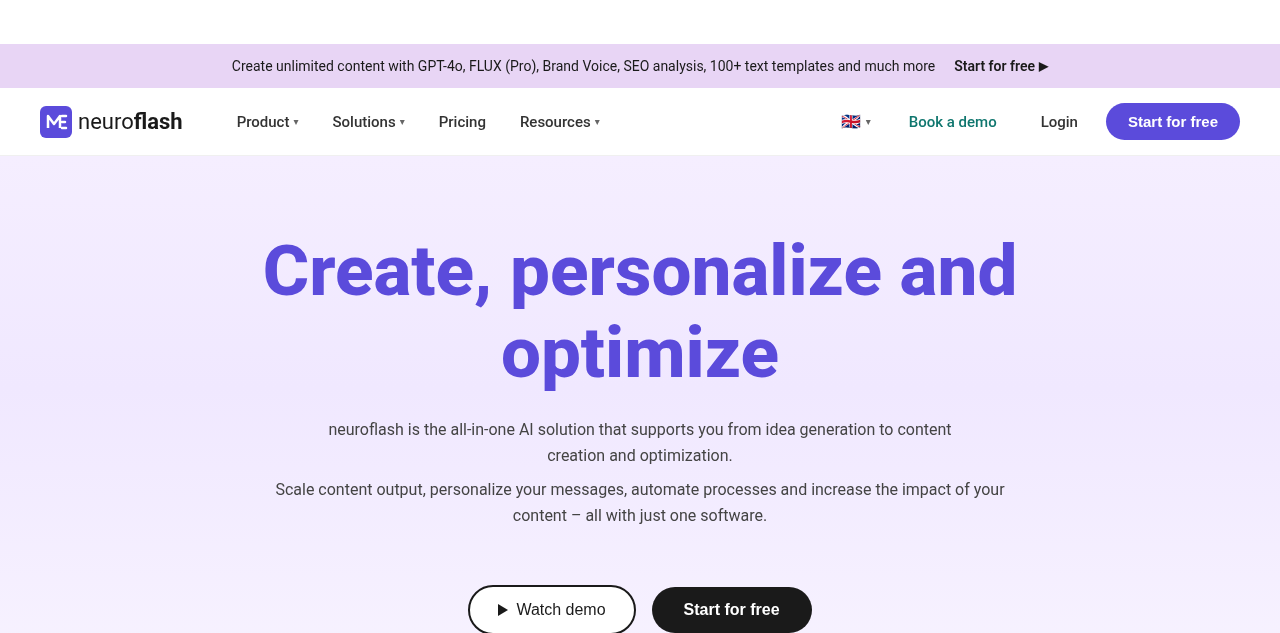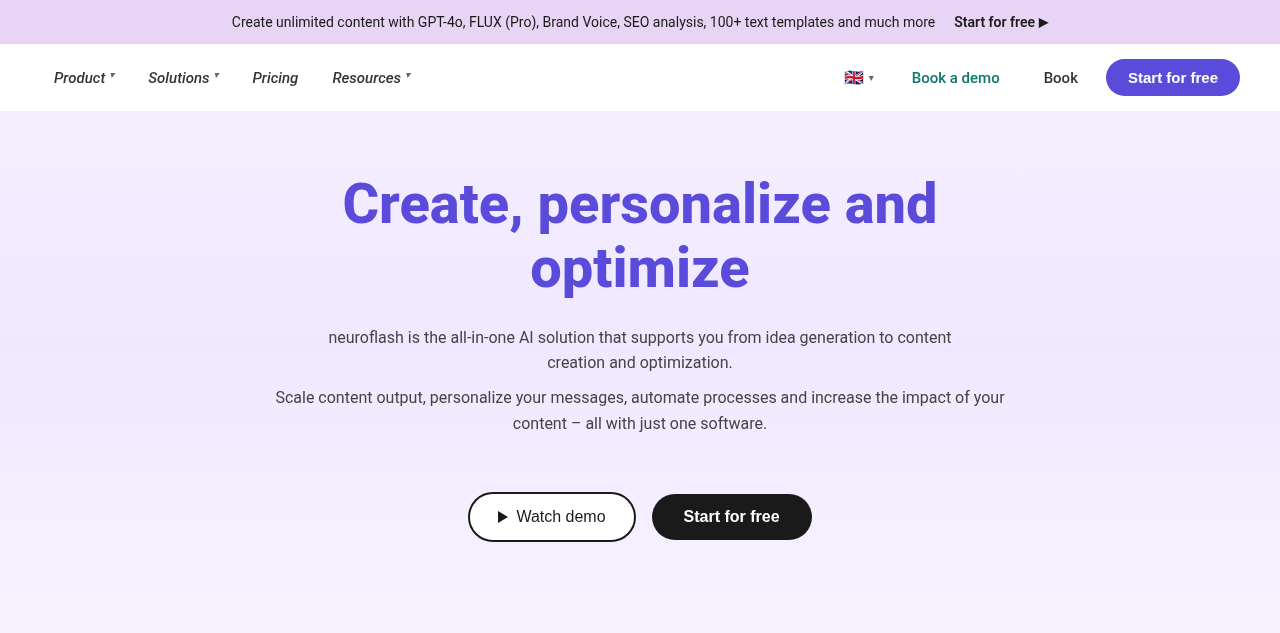--- a/index.html
+++ b/index.html
@@ -7,20 +7,21 @@
 
     
     .top-banner {
       background: #e8d5f5;
       display: flex;
       align-items: center;
       justify-content: center;
       padding: 8px 4px;
       gap: 19px;
       min-height: 44px;
+      margin-top: 44px;
     }
     .top-banner-text {
       font-size: 14px;
       color: #1a1a1a;
     }
     .top-banner-cta {
       font-size: 14px;
       font-weight: 600;
       color: #1a1a1a;
       white-space: nowrap;
@@ -69,24 +70,24 @@
       gap: 6px;
       flex: 1;
     }
     .nav-item {
       padding: 8px 14px;
       font-size: 15px;
       color: #333;
       cursor: pointer;
       border-radius: 6px;
       display: flex;
+      align-items: center;
       gap: 4px;
       font-weight: 500;
       white-space: nowrap;
-      font-style: italic;
     }
     .nav-item .chevron {
       font-size: 10px;
       color: #666;
     }
 
     .nav-right {
       display: flex;
       align-items: center;
       gap: 12px;
@@ -140,25 +141,26 @@
       display: flex;
       flex-direction: column;
       align-items: center;
       padding: 60px 40px 0;
       text-align: center;
       position: relative;
       overflow: hidden;
     }
 
     .hero-title {
-      font-size: 56px;
+      font-size: 71px;
       font-weight: 800;
       line-height: 1.15;
       max-width: 820px;
       margin-bottom: 24px;
+      margin-top: 14px;
     }
     .hero-title .highlight {
       color: #5b4bdb;
     }
     .hero-title .dark {
       color: #1a1a1a;
     }
 
     .hero-subtitle {
       font-size: 16px;
@@ -222,20 +224,30 @@
 
 <div class="top-banner">
   <span class="top-banner-text">Create unlimited content with GPT-4o, FLUX (Pro), Brand Voice, SEO analysis, 100+ text templates and much more</span>
   <span class="top-banner-cta">
     <span>Start for free</span>
     <span class="arrow">▶</span>
   </span>
 </div>
 
 <nav class="navbar">
+  <a class="logo" href="#">
+    <svg class="logo-icon" viewBox="0 0 32 32" fill="none" xmlns="http://www.w3.org/2000/svg">
+      <rect width="32" height="32" rx="6" fill="#5b4bdb"></rect>
+      <path d="M8 22 L8 10 L14 18 L20 10 L20 22" stroke="white" stroke-width="2.5" fill="none" stroke-linejoin="round"></path>
+      <path d="M22 10 L26 10 M22 16 L25 16 M22 22 L26 22" stroke="white" stroke-width="2.5" stroke-linecap="round"></path>
+    </svg>
+    <span class="logo-text">
+      <span class="neuro">neuro</span><span class="flash">flash</span>
+    </span>
+  </a>
 
   <div class="nav-links">
     <div class="nav-item">
       <span>Product</span>
       <span class="chevron">▾</span>
     </div>
     <div class="nav-item">
       <span>Solutions</span>
       <span class="chevron">▾</span>
     </div>
@@ -247,21 +259,21 @@
       <span class="chevron">▾</span>
     </div>
   </div>
 
   <div class="nav-right">
     <div class="lang-selector">
       <span class="flag-icon">🇬🇧</span>
       <span class="lang-chevron">▾</span>
     </div>
     <div class="book-demo">Book a demo</div>
-    <div class="login-btn">Book</div>
+    <div class="login-btn">Login</div>
     <button class="start-free-btn">Start for free</button>
   </div>
 </nav>
 
 <section class="hero">
   <h1 class="hero-title">
     <span class="highlight">Create, personalize and optimize</span>
     <br>
   </h1>
 

